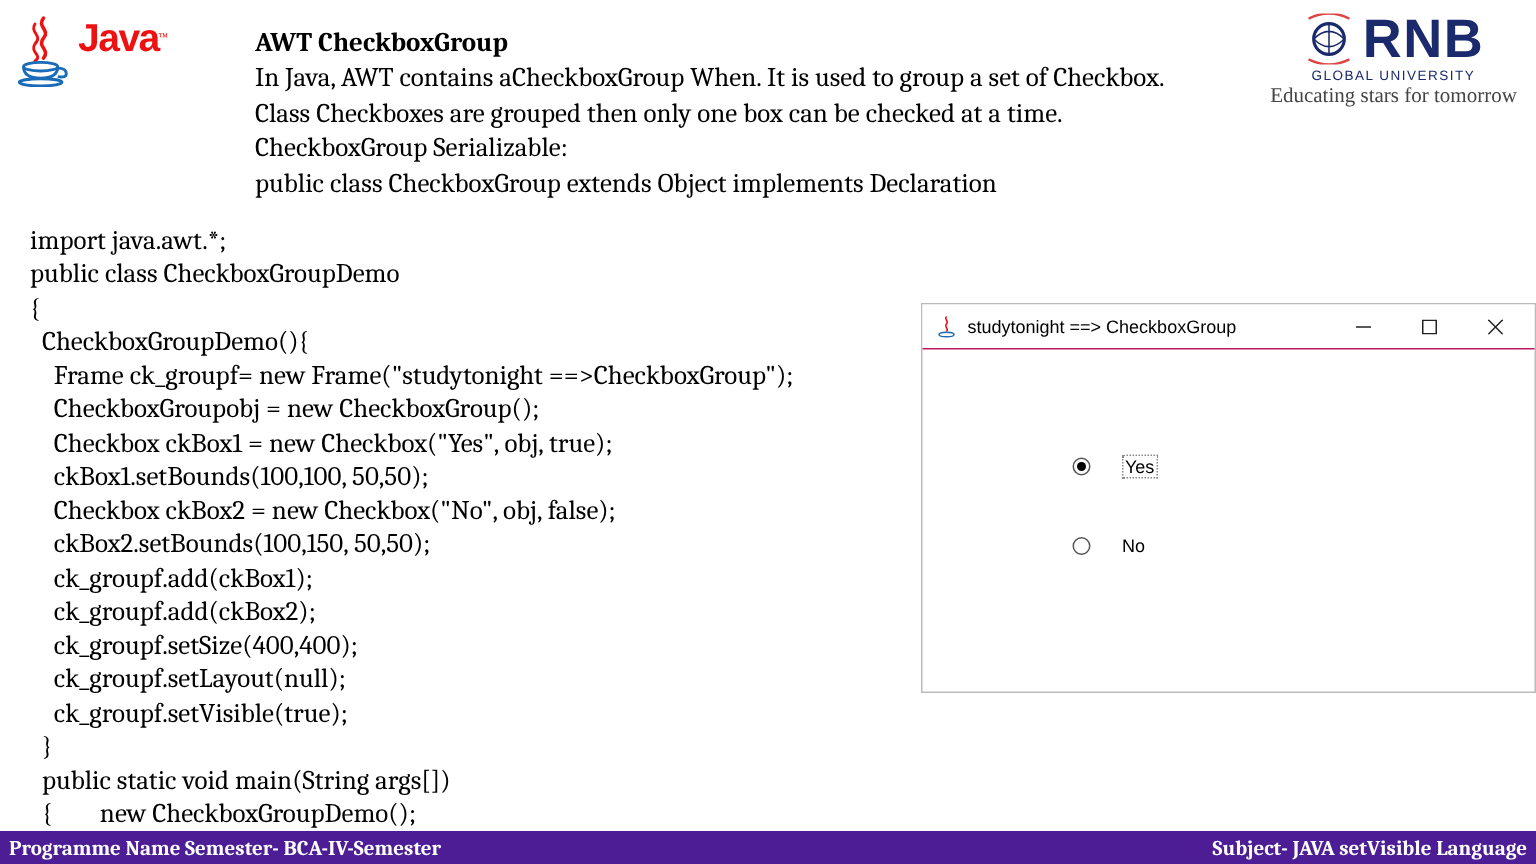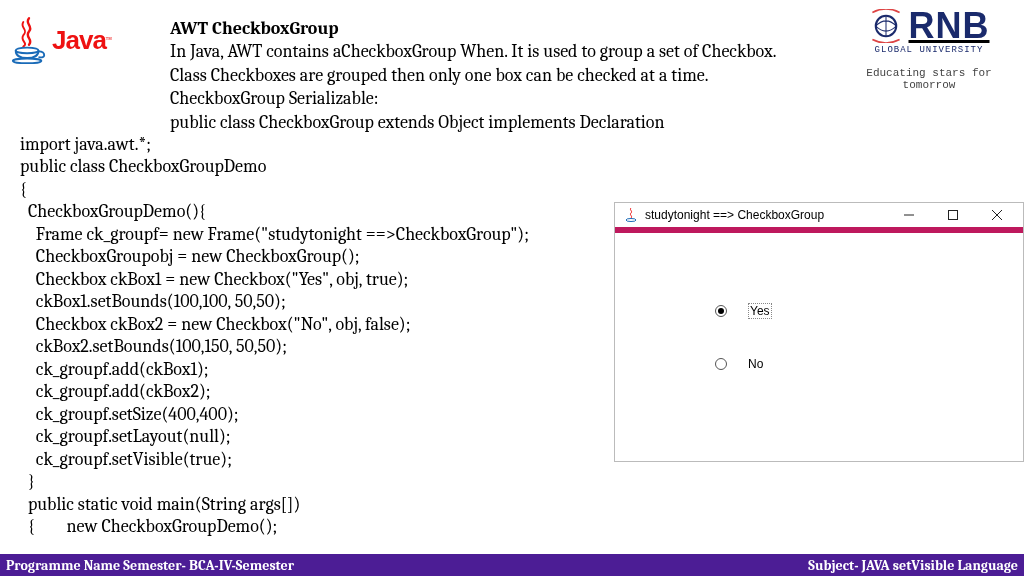--- a/index.html
+++ b/index.html
@@ -13,21 +13,21 @@
   }
   .header-row {
     display: flex;
     align-items: flex-start;
     padding: 5px 10px 0 10px;
   }
   .java-logo {
     width: 105px;
     height: 60px;
     display: flex;
-    align-items: center;
+    align-items: flex-start;
     gap: 4px;
     flex-shrink: 0;
     margin-top: 5px;
   }
   .java-cup { width: 38px; height: 48px; }
   .java-text {
     color: #e11;
     font-weight: bold;
     font-size: 26px;
     font-family: Arial, sans-serif;
@@ -46,67 +46,67 @@
   .rnb-logo {
     width: 170px;
     text-align: center;
     flex-shrink: 0;
   }
   .rnb-main {
     display: flex;
     align-items: center;
     justify-content: center;
     gap: 6px;
-    text-decoration: underline;
   }
   .rnb-text {
     color: #1a2a6c;
     font-weight: 900;
     font-size: 36px;
     font-family: Arial, sans-serif;
     letter-spacing: 1px;
   }
   .rnb-sub {
     color: #1a2a6c;
     font-size: 9px;
-    font-family: Liberation Mono, monospace;
+    font-family: Liberation Sans, sans-serif;
     letter-spacing: 1px;
     margin-top: -2px;
     text-align: center;
   }
   .rnb-tag {
     color: #444;
-    font-size: 11px;
-    font-family: Liberation Mono, monospace;
-    margin-top: 12px;
+    font-size: 14px;
+    font-family: Liberation Serif, serif;
+    margin-top: 2px;
   }
   .code-block {
     padding: 0 20px;
     font-size: 18px;
     line-height: 1.25;
     color: #000;
     white-space: pre;
     font-family: Cambria, Georgia, serif;
+    margin-top: 16px;
   }
   .app-window {
     position: absolute;
     right: 0;
     top: 202px;
     width: 410px;
     height: 260px;
     border: 1px solid #bbb;
     background: #fff;
     font-family: "Segoe UI", Arial, sans-serif;
   }
   .titlebar {
     height: 30px;
     display: flex;
     align-items: center;
     padding: 0 4px 0 8px;
-    border-bottom: 6px solid #be185d;
+    border-bottom: 1px solid #be185d;
     background: #fff;
   }
   .tb-icon { width: 16px; height: 16px; margin-right: 6px; }
   .tb-title { flex: 1; font-size: 12px; color: #000; }
   .tb-btn {
     width: 44px;
     height: 28px;
     display: flex;
     align-items: center;
     justify-content: center;

